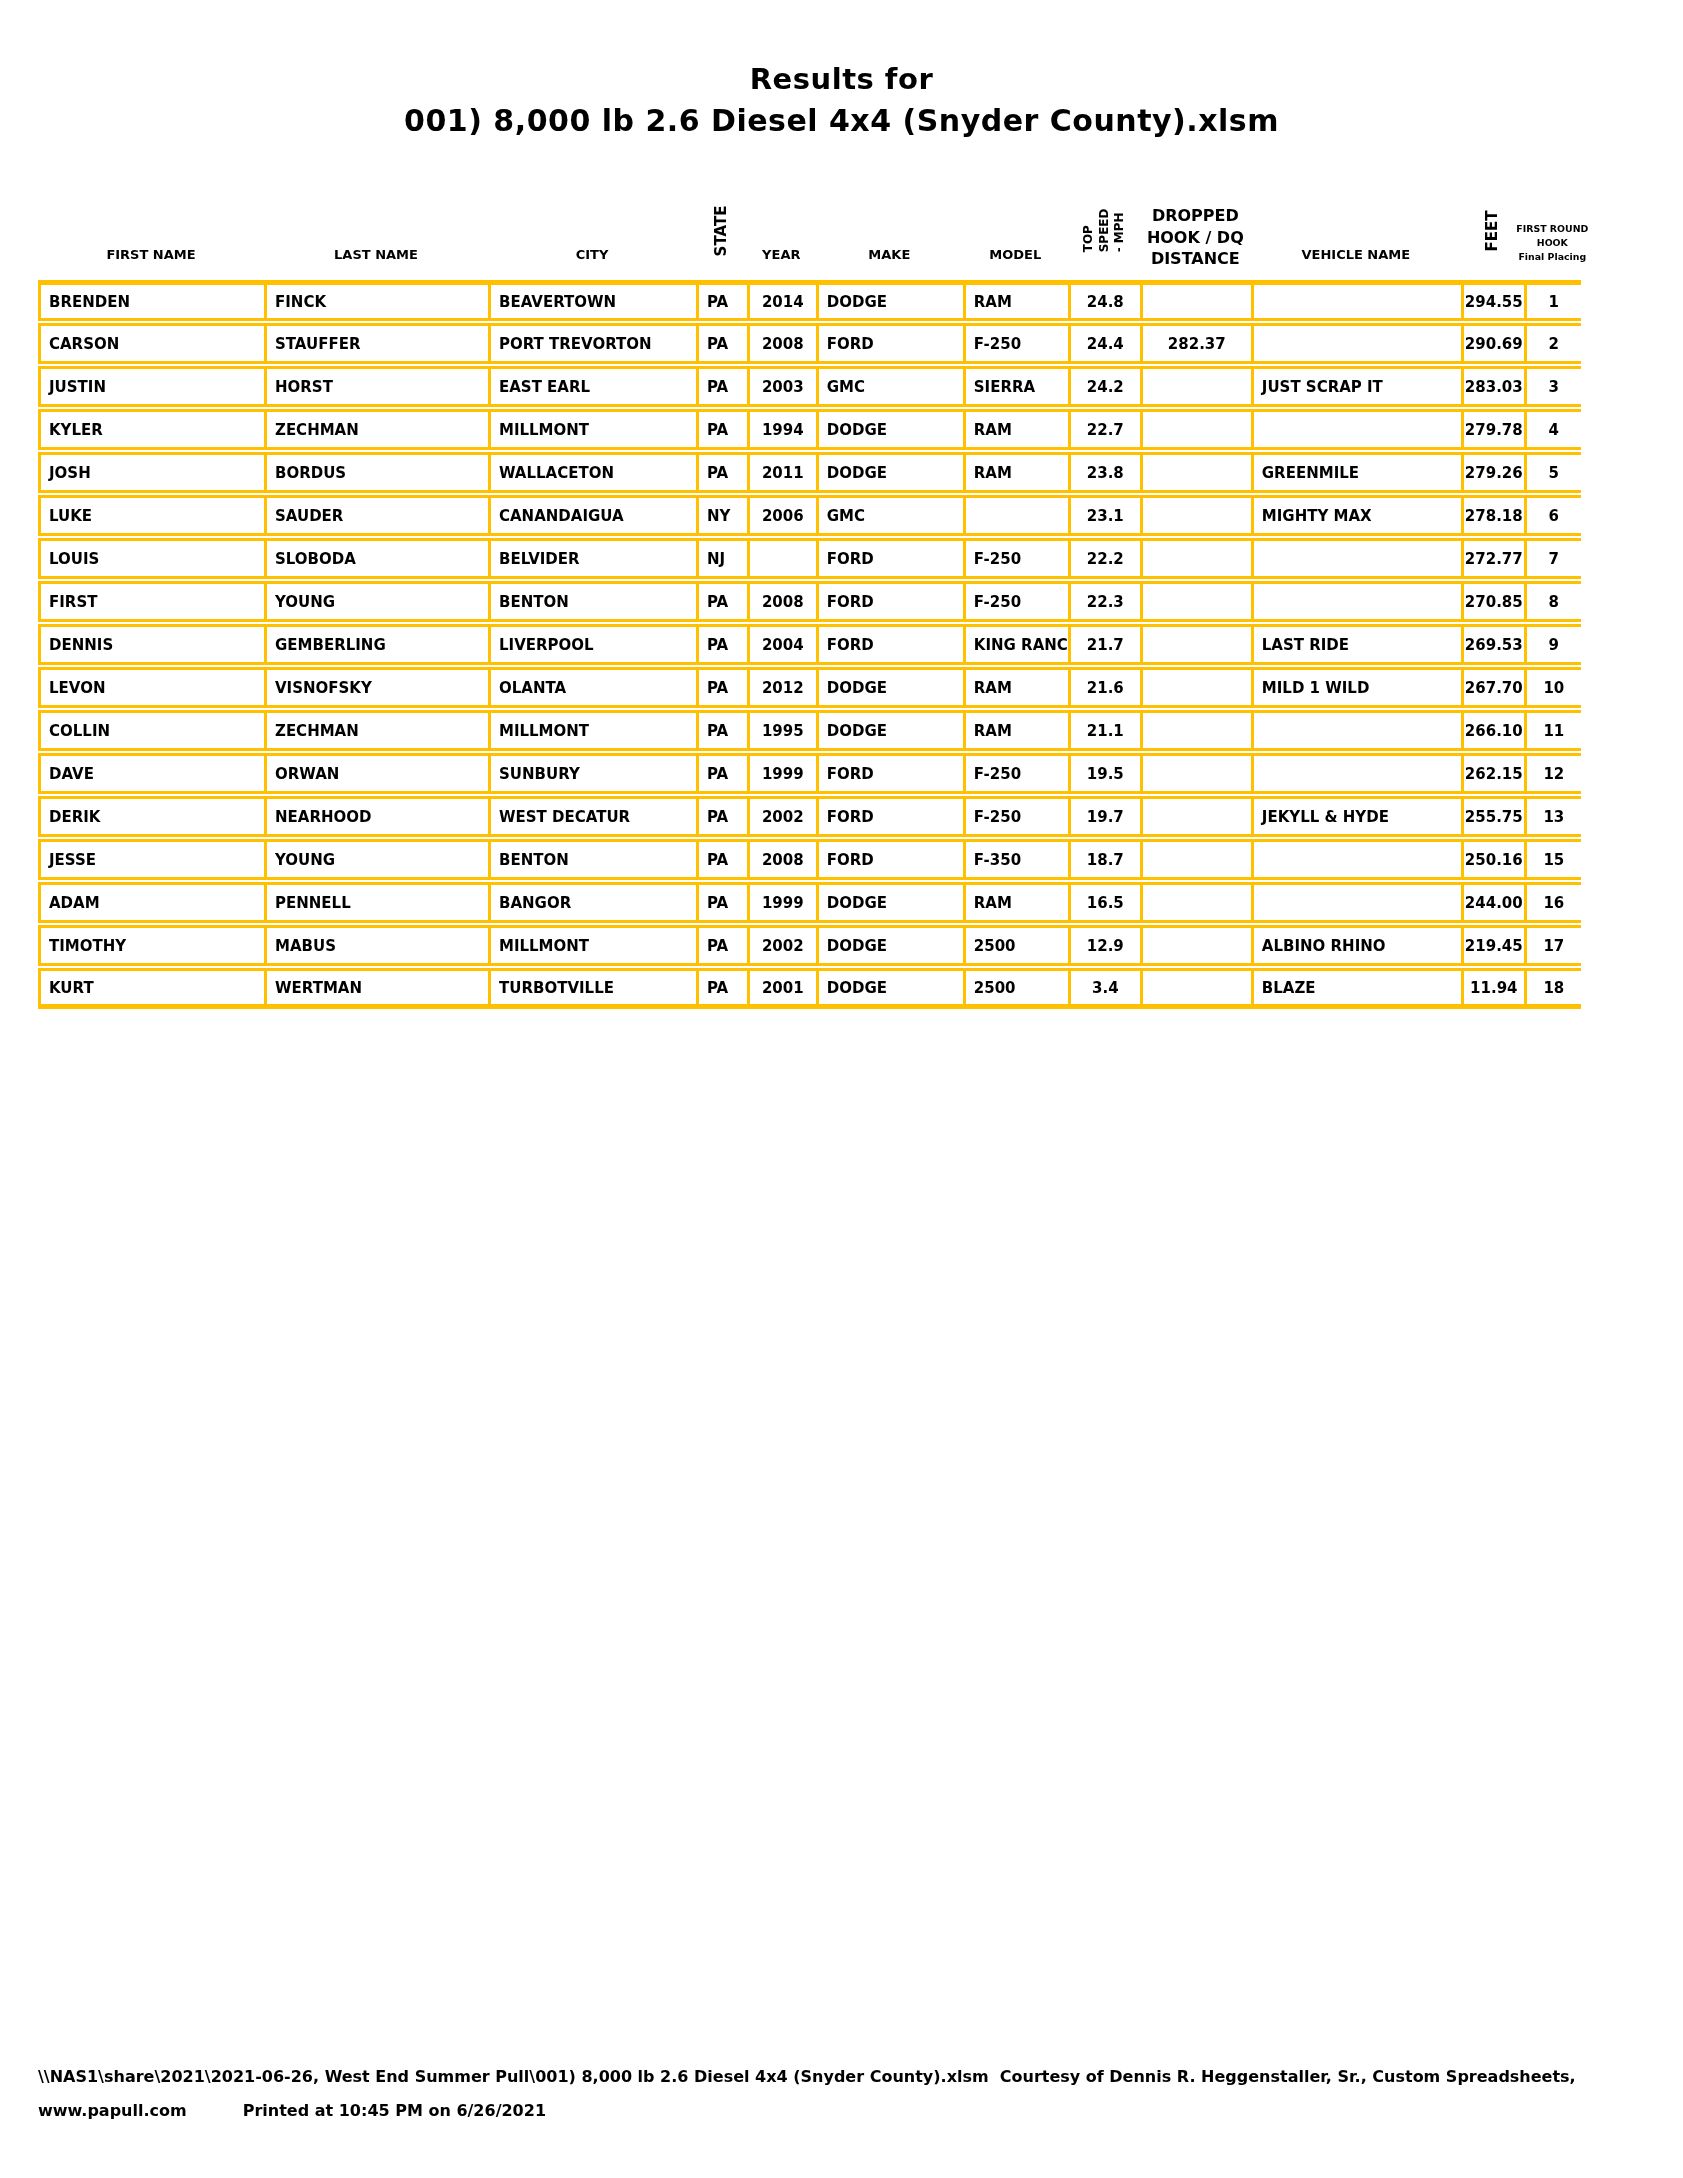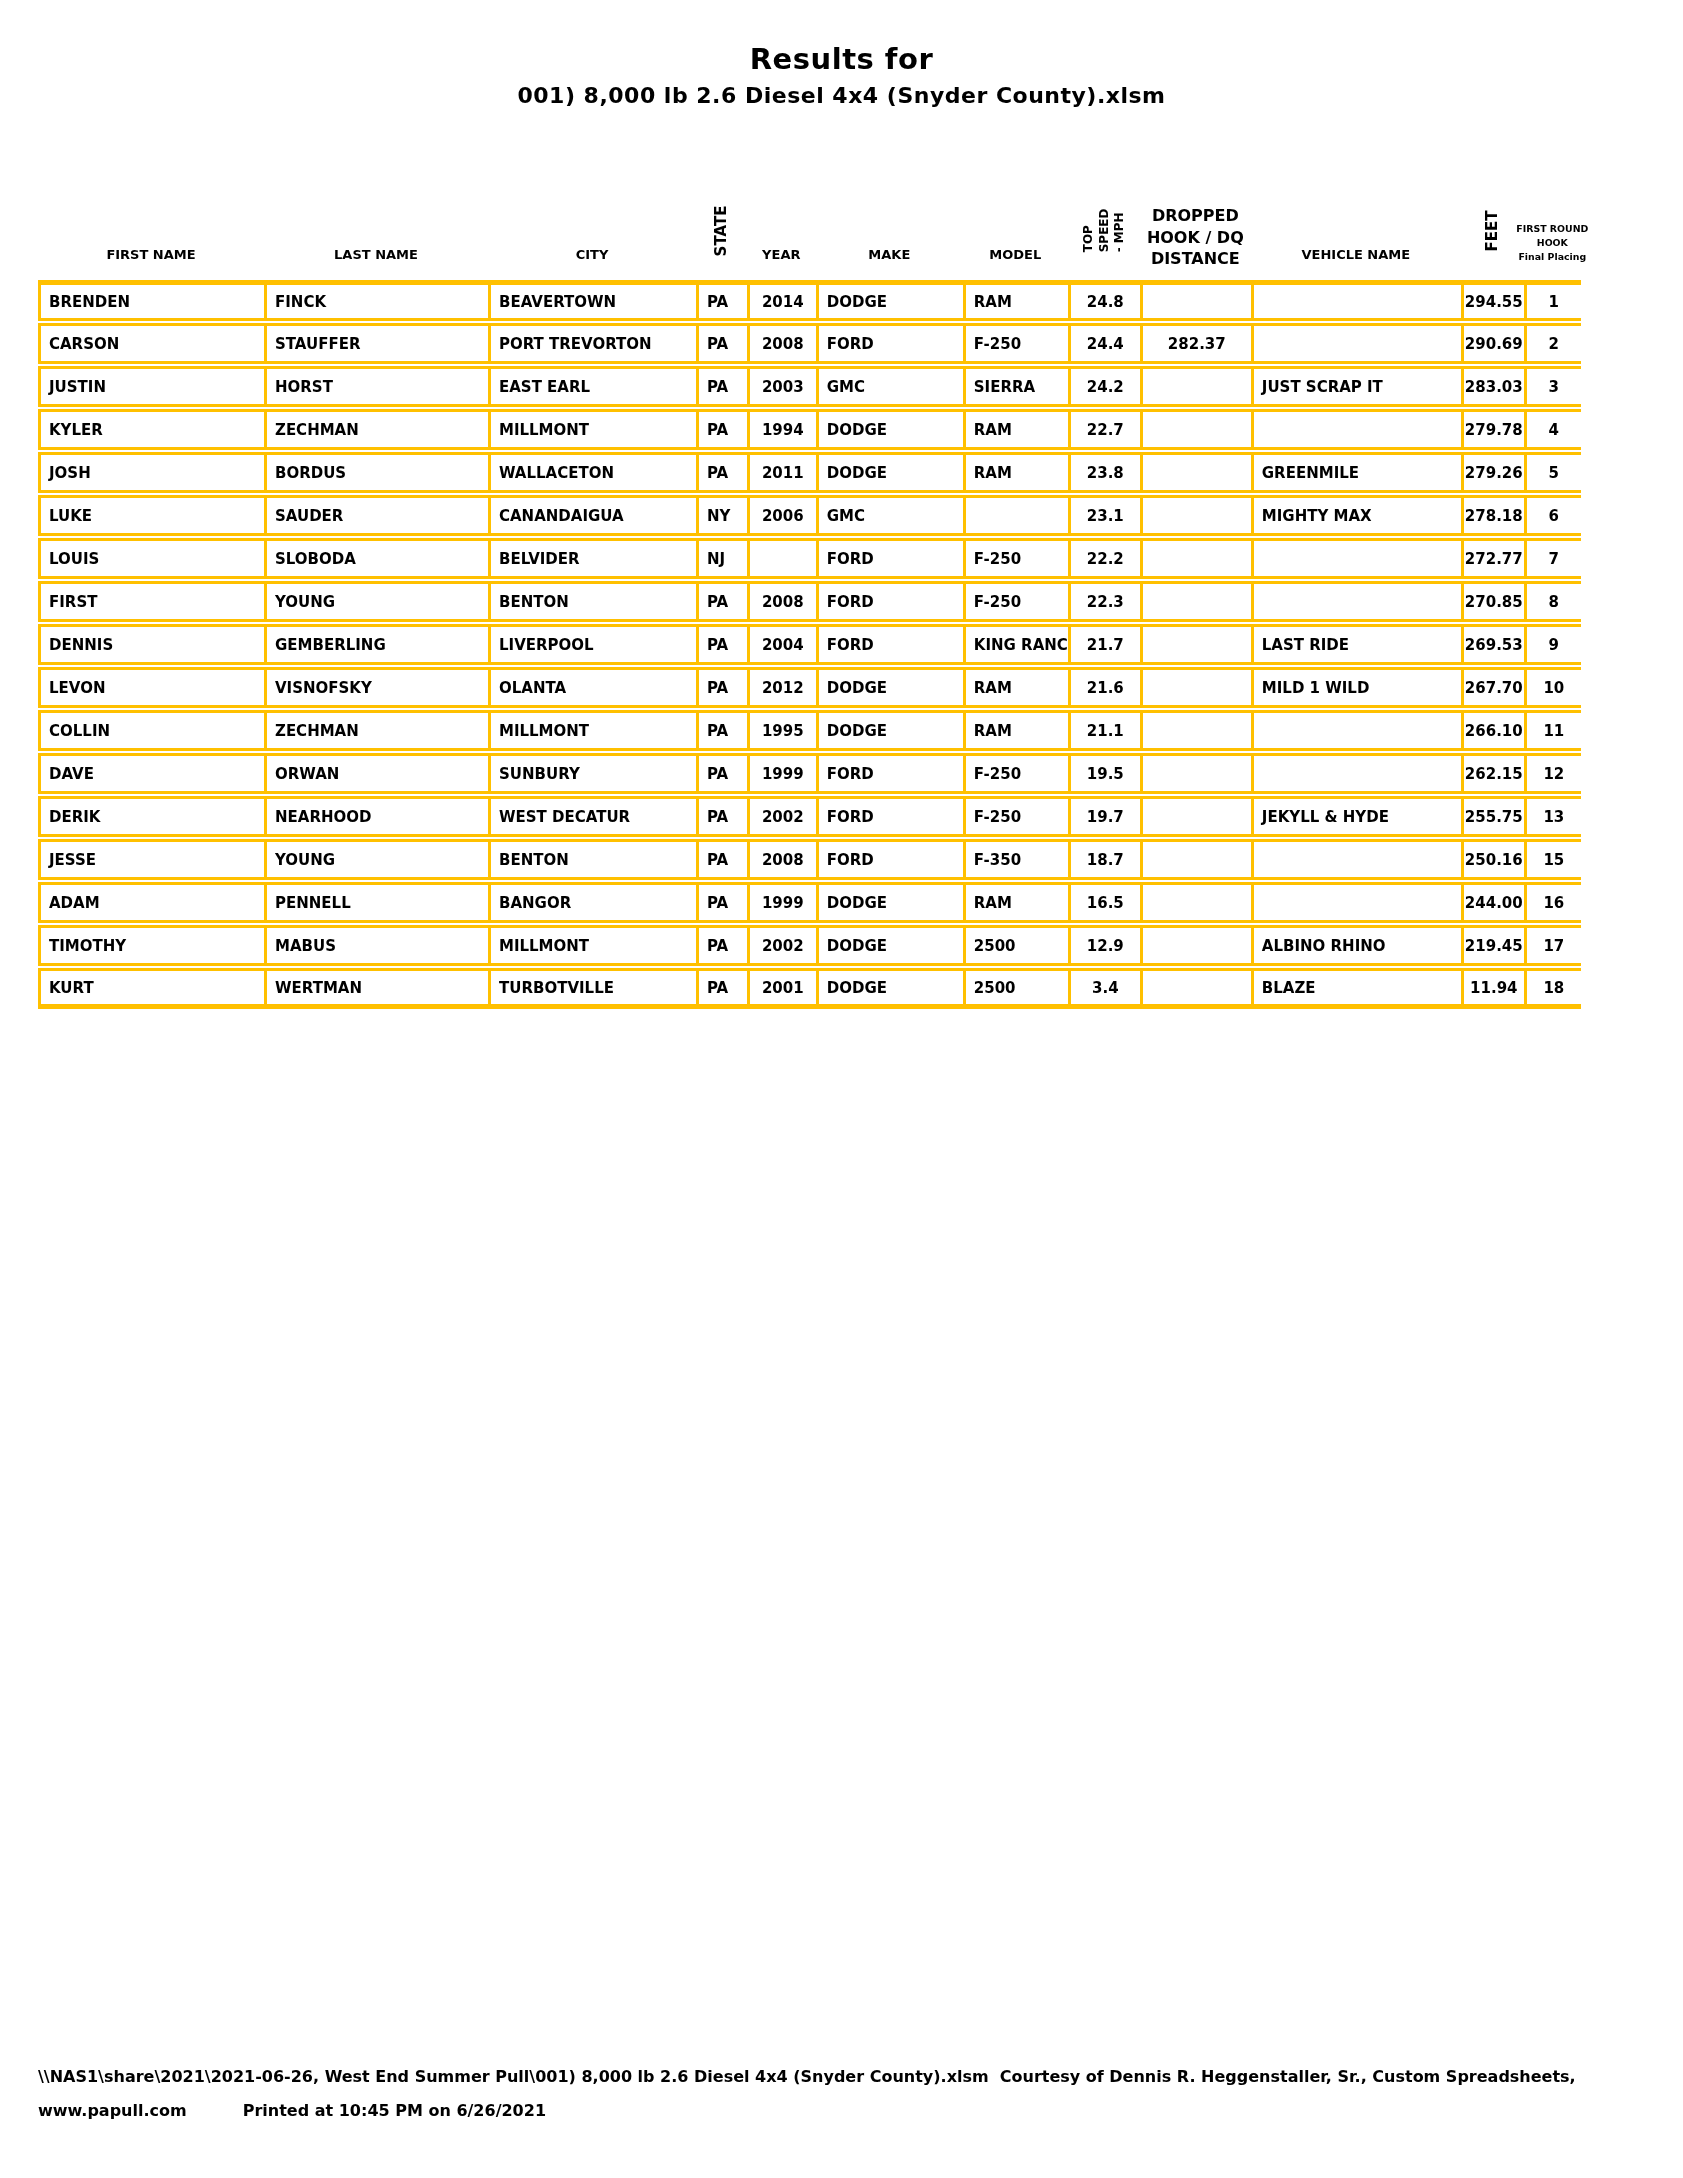--- a/index.html
+++ b/index.html
@@ -1,19 +1,19 @@
 <!DOCTYPE html>
 <html style="--gold: #FFC000;"><head>
 <meta charset="utf-8">
 <style>
   html,body{margin:0;padding:0;background:#ffffff;}
   .page{position:relative;width:1683px;height:2178px;background:#ffffff;overflow:hidden;
         font-family:"DejaVu Sans","Liberation Sans",sans-serif;color:#000;}
-  .title1{padding-top:42px;text-align:center;font-size:29px;font-weight:bold;letter-spacing:0.5px;}
-  .title2{padding-top:7px;text-align:center;font-size:22px;font-weight:bold;letter-spacing:0.5px;}
+  .title1{padding-top:62px;text-align:center;font-size:29px;font-weight:bold;letter-spacing:0.5px;}
+  .title2{padding-top:7px;text-align:center;font-size:30px;font-weight:bold;letter-spacing:0.5px;}
 
   table.results{position:absolute;left:38px;top:181px;border-collapse:separate;border-spacing:0 2px;table-layout:fixed;}
   col.c0{width:226px}col.c1{width:224px}col.c2{width:208px}col.c3{width:44px}
   col.c4{width:69px}col.c5{width:147px}col.c6{width:102px}col.c7{width:72px}
   col.c8{width:111px}col.c9{width:210px}col.c10{width:63px}col.c11{width:57px}
 
   thead th{height:79px;padding:0;font-weight:bold;border:none;overflow:visible;}
   th.plain{vertical-align:bottom;padding-bottom:16px;text-align:center;font-size:13px;white-space:nowrap;}
   th.rot{vertical-align:middle;text-align:center;}
   th.small3{vertical-align:bottom;padding-bottom:8px;text-align:center;font-size:16px;line-height:1.35;}

